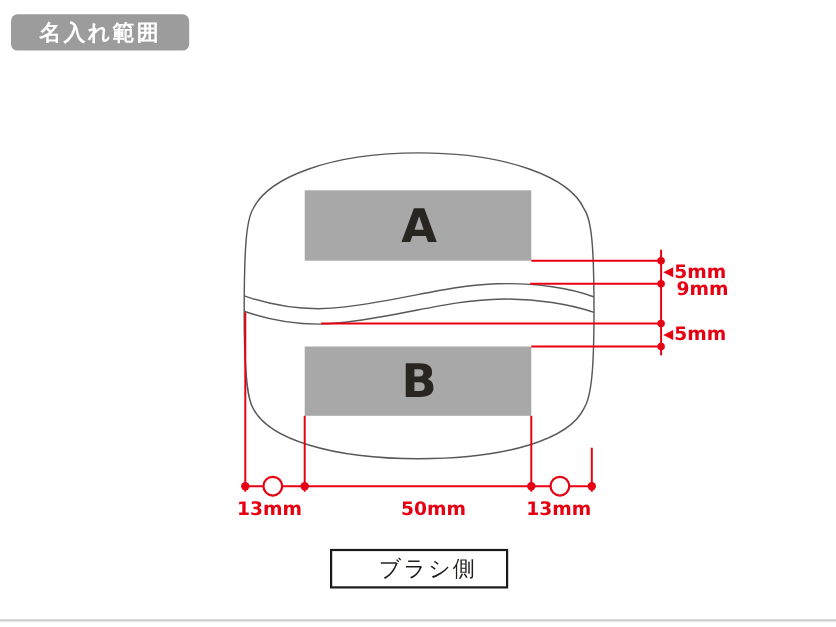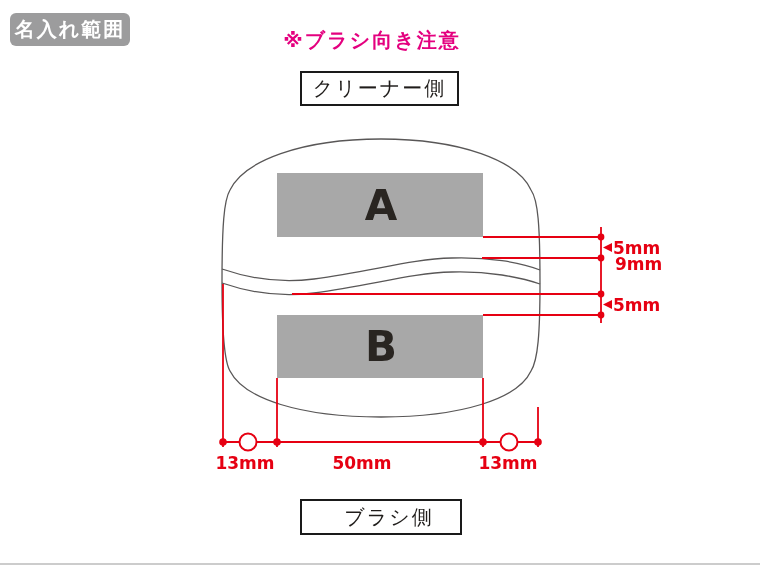--- a/index.html
+++ b/index.html
@@ -10,21 +10,21 @@
     --outline-gray:#595757;
     --ink:#1f1c1a;
   }
   *{margin:0;padding:0;box-sizing:border-box;}
   html,body{background:#fff;}
   body{font-family:"DejaVu Sans","Liberation Sans",sans-serif;}
   .stage{position:relative;width:760px;height:570px;background:#ffffff;overflow:hidden;}
   .stage svg{position:absolute;left:0;top:0;}
 
   .badge{
-    position:absolute;left:10px;top:13px;width:120px;height:33px;
+    position:absolute;left:10px;top:13px;width:162px;height:33px;
     background:var(--badge-gray);border-radius:6px;color:#ffffff;
     font-size:20px;font-weight:bold;letter-spacing:2px;
     display:flex;align-items:center;justify-content:center;
   }
   .caution{
     position:absolute;left:372px;top:40px;transform:translate(-50%,-50%);
     color:var(--caution-pink);font-size:20px;font-weight:bold;letter-spacing:2px;white-space:nowrap;
   }
   .side-box{
     position:absolute;border:2px solid #1a1a1a;background:#fff;
@@ -41,21 +41,21 @@
   .area-letter.a{left:381px;top:206px;}
   .area-letter.b{left:381px;top:347px;}
 
   .dim{position:absolute;color:var(--dimension-red);font-size:17px;font-weight:bold;white-space:nowrap;line-height:1;}
   .dim.right{transform:translateY(-50%);}
   .dim.r1{left:613px;top:248px;}
   .dim.r2{left:615px;top:264px;}
   .dim.r3{left:613px;top:305px;}
   .dim.bottom{transform:translateX(-50%);top:455px;}
   .dim.b1{left:245px;}
-  .dim.b2{left:362px;}
+  .dim.b2{left:394px;}
   .dim.b3{left:508px;}
 
   .silk{
     position:absolute;left:607px;top:519px;transform:translate(-50%,-50%);
     color:#3c3c3c;font-size:16px;letter-spacing:1px;white-space:nowrap;
   }
   .print-size{
     position:absolute;left:608px;top:541px;transform:translate(-50%,-50%);
     color:#2b2b2b;font-family:"Liberation Serif","DejaVu Serif",serif;
     font-size:24px;white-space:nowrap;line-height:1;
@@ -114,25 +114,21 @@
       <circle class="red-dot" cx="223" cy="442" r="3.8"></circle>
       <circle class="red-dot" cx="277" cy="442" r="3.8"></circle>
       <circle class="red-dot" cx="483" cy="442" r="3.8"></circle>
       <circle class="red-dot" cx="538" cy="442" r="3.8"></circle>
       <circle class="red-circle" cx="248" cy="442" r="8.5"></circle>
       <circle class="red-circle" cx="509" cy="442" r="8.5"></circle>
     </g>
   </svg>
 
   <div class="badge">名入れ範囲</div>
-  <div class="caution">※ブラシ向き注意</div>
 
-  <div class="side-box cleaner">
-    <span>クリーナー側</span>
-  </div>
 
   <div class="area-letter a">A</div>
   <div class="area-letter b">B</div>
 
   <div class="dim right r1">5mm</div>
   <div class="dim right r2">9mm</div>
   <div class="dim right r3">5mm</div>
 
   <div class="dim bottom b1">13mm</div>
   <div class="dim bottom b2">50mm</div>

